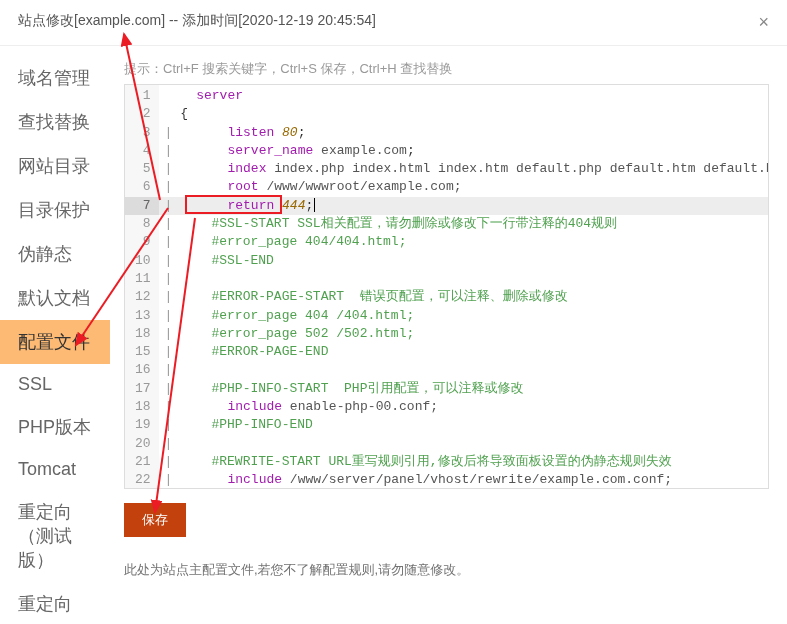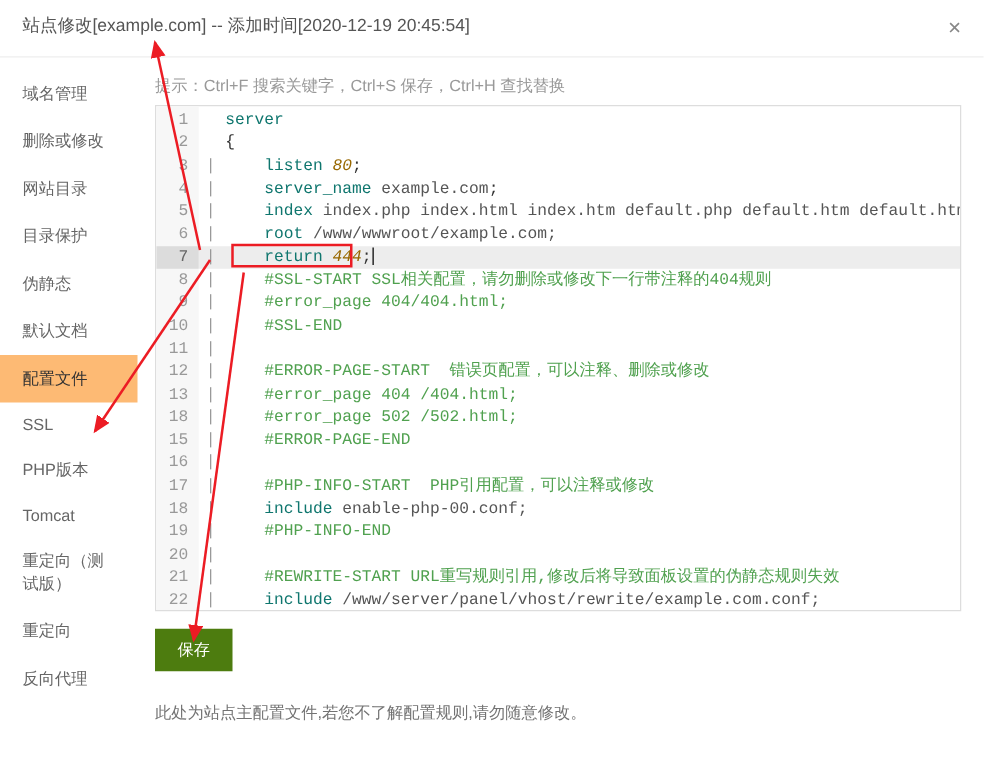--- a/index.html
+++ b/index.html
@@ -3,55 +3,55 @@
   <meta charset="utf-8">
   <style>
     * { margin: 0; padding: 0; box-sizing: border-box; }
     body { font-family: "Microsoft YaHei", Arial, sans-serif; font-size: 13px; color: #555; background: #fff; width: 787px; }
     .modal { position: relative; }
     .modal-header { padding: 12px 18px; border-bottom: 1px solid #eee; display: flex; justify-content: space-between; align-items: flex-start; color: #555; }
     .modal-title { font-size: 14px; font-weight: normal; }
     .close-icon { font-size: 18px; color: #888; cursor: pointer; font-weight: 300; }
     .modal-body { display: flex; }
     .sidebar { width: 110px; flex-shrink: 0; padding-top: 10px; }
-    .sidebar-item { padding: 10px 18px; color: #666; cursor: pointer; font-size: 13px; }
+    .sidebar-item { padding: 10px 18px; color: #666; cursor: pointer; font-size: 18px; }
     .sidebar-item.active { background: #fdba74; color: #333; }
     .main { flex: 1; padding: 14px 18px 14px 14px; min-width: 0; }
     .hint-line { color: #999; font-size: 13px; margin-bottom: 6px; }
     .editor { border: 1px solid #ddd; background: #fff; height: 405px; overflow: hidden; font-family: Consolas, "Courier New", monospace; font-size: 13px; display: flex; }
     .gutter { background: #f7f7f7; text-align: right; color: #999; user-select: none; padding-top: 2px; flex-shrink: 0; }
     .gutter .ln { height: 18.3px; line-height: 18.3px; padding: 0 8px 0 10px; }
     .gutter .ln.hl { background: #dcdcdc; color: #666; }
     .code { flex: 1; padding-top: 2px; position: relative; white-space: pre; overflow: hidden; }
     .code .line { height: 18.3px; line-height: 18.3px; padding-left: 6px; position: relative; }
     .code .line.hl { background: #ededed; }
-    .kw { color: #0f766e; }
+    .kw { color: #a21caf; margin-left: 16px; }
     .num { color: #986801; font-style: italic; }
     .cmt { color: #50a14f; }
     .path { color: #555; }
     .cx { color: #999; }
     .ident { color: #333; }
     .red-box { position: absolute; border: 2px solid #ec1c24; pointer-events: none; }
-    .save-btn { background: #4d7c0f; color: #fff; border: none; padding: 8px 18px; font-size: 13px; margin-top: 14px; cursor: pointer; }
+    .save-btn { background: #c2410c; color: #fff; border: none; padding: 8px 18px; font-size: 13px; margin-top: 14px; cursor: pointer; }
     .footer-note { color: #737373; font-size: 13px; margin-top: 24px; }
     svg.annot { position: absolute; left: 0; top: 0; pointer-events: none; }
     .cursor-bar { display: inline-block; width: 1px; height: 14px; background: #000; vertical-align: middle; margin-left: 1px; }
   </style>
 </head>
 <body>
 
 <div class="modal">
   <div class="modal-header">
     <span class="modal-title">站点修改[example.com] -- 添加时间[2020-12-19 20:45:54]</span>
     <span class="close-icon">×</span>
   </div>
   <div class="modal-body">
     <div class="sidebar" id="sidebar">
         <div class="sidebar-item">域名管理</div>
-        <div class="sidebar-item">删除或修改</div>
+        <div class="sidebar-item">查找替换</div>
         <div class="sidebar-item">网站目录</div>
         <div class="sidebar-item">目录保护</div>
         <div class="sidebar-item">伪静态</div>
         <div class="sidebar-item">默认文档</div>
         <div class="sidebar-item active">配置文件</div>
         <div class="sidebar-item">SSL</div>
         <div class="sidebar-item">PHP版本</div>
         <div class="sidebar-item">Tomcat</div>
         <div class="sidebar-item">重定向（测试版）</div>
         <div class="sidebar-item">重定向</div>

